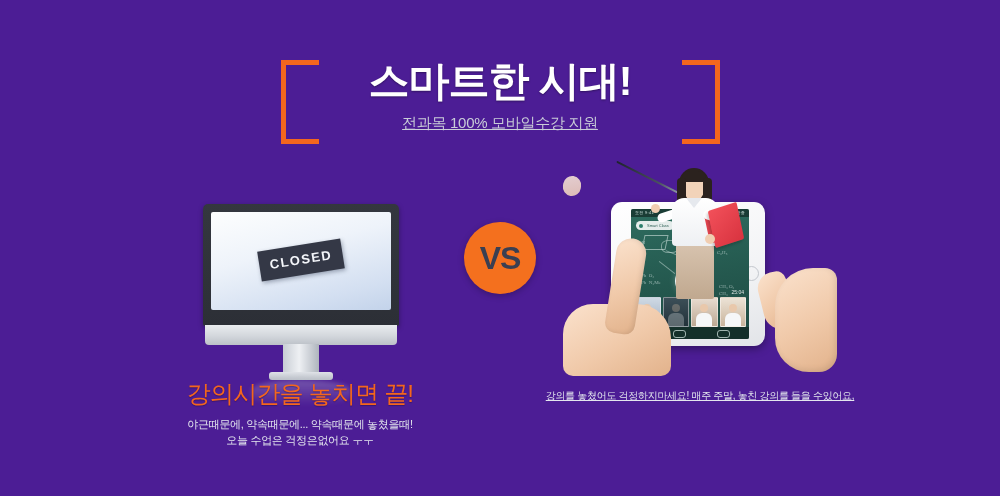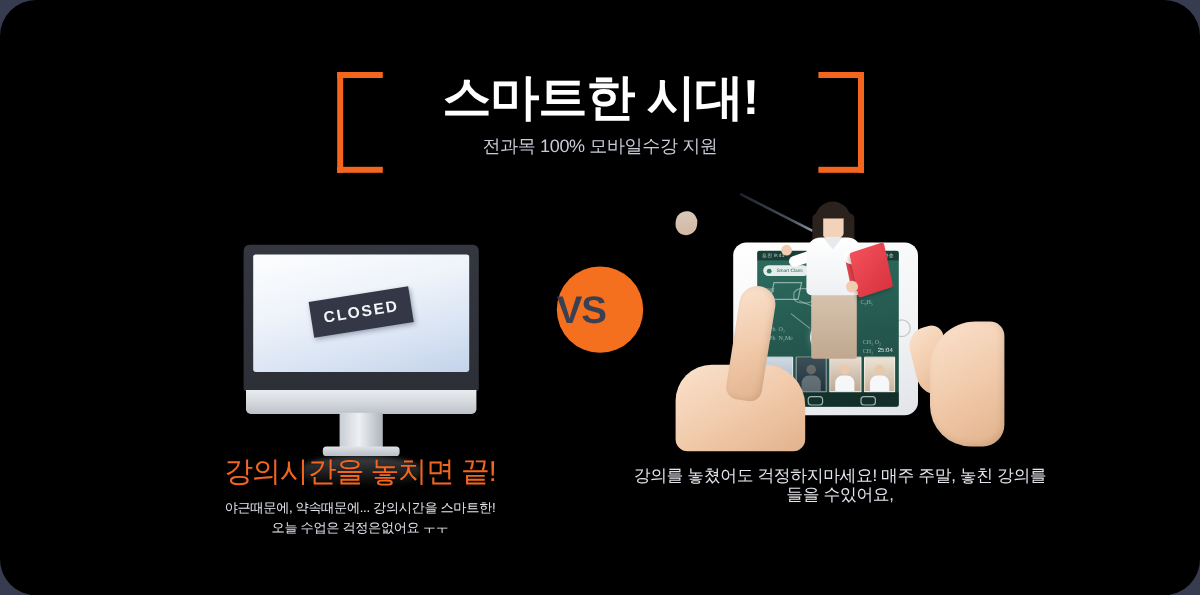--- a/index.html
+++ b/index.html
@@ -12,23 +12,22 @@
     height: 496px;
     overflow: hidden;
     background: #373c51;
     font-family: "Liberation Sans", "DejaVu Sans", sans-serif;
     -webkit-font-smoothing: antialiased;
   }
   #banner {
     position: relative;
     width: 1000px;
     height: 496px;
-    background: #000000;
+    background: #4c1d95;
     overflow: hidden;
-    border-radius: 30px;
   }
 
   
   .header {
     position: absolute;
     left: 0;
     top: 52px;
     width: 1000px;
     height: 96px;
     text-align: center;
@@ -65,20 +64,21 @@
   }
   .subtitle {
     position: absolute;
     left: 0; top: 60px;
     width: 1000px;
     font-size: 15px;
     line-height: 22px;
     font-weight: normal;
     color: #c9ccd8;
     letter-spacing: -0.3px;
+    text-decoration: underline;
   }
 
   
   .col {
     position: absolute;
     top: 180px;
     width: 330px;
     height: 300px;
   }
   .col-left  { left: 135px; }
@@ -524,37 +524,38 @@
     text-shadow: 0 1px 1px rgba(0,0,0,.25);
   }
   .cap-body {
     margin-top: 8px;
     font-size: 11px;
     line-height: 16px;
     color: #e3e6ee;
     letter-spacing: -0.3px;
   }
   .col-right .caption { width: 360px; margin-left: -15px; }
-  .col-right .cap-body { font-size: 14px; }
+  .col-right .cap-body { font-size: 10px; text-decoration: underline; }
 
   
   .vs-badge {
     position: absolute;
     left: 464px;
     top: 222px;
     width: 72px;
     height: 72px;
     border-radius: 50%;
     background: #f4701e;
     box-shadow: 0 2px 6px rgba(0,0,0,.25);
   }
   .vs-text {
     display: block;
     width: 72px;
     line-height: 72px;
+    text-align: center;
     font-size: 32px;
     font-weight: bold;
     color: #3a3f52;
     letter-spacing: -1px;
   }
 </style>
 </head>
 <body>
 
 <div id="banner">
@@ -578,21 +579,21 @@
         </div>
         <div class="mon-neckbar"></div>
         <div class="mon-neck"></div>
         <div class="mon-foot"></div>
         <div class="mon-reflect"></div>
       </div>
     </div>
     <div class="caption">
       <div class="cap-head">강의시간을 놓치면 끝!</div>
       <div class="cap-body">
-        <div>야근때문에, 약속때문에... 강의시간을 스마트한!</div>
+        <div>야근때문에, 약속때문에... 약속때문에 놓쳤을때!</div>
         <div>오늘 수업은 걱정은없어요 ㅜㅜ</div>
       </div>
     </div>
   </div>
 
   <div class="vs-badge">
     <span class="vs-text">VS</span>
   </div>
 
   <div class="col col-right">

